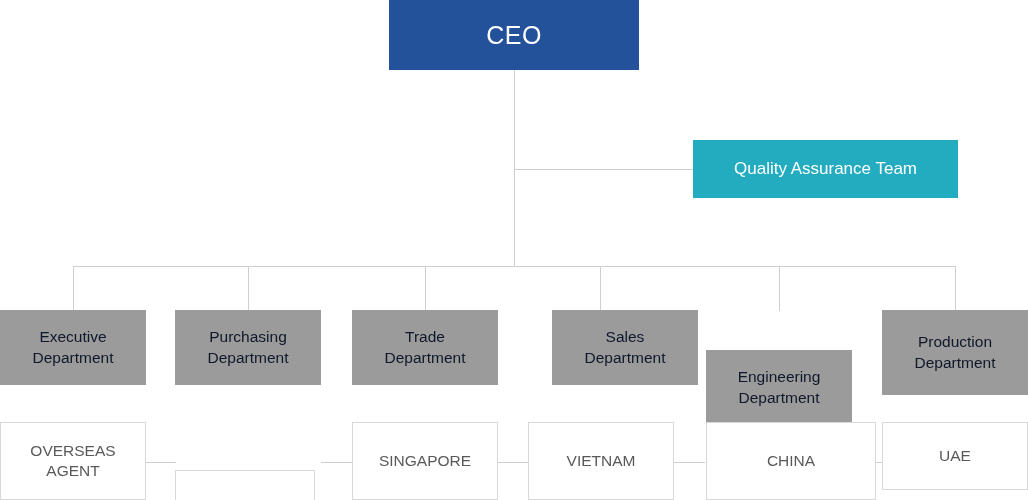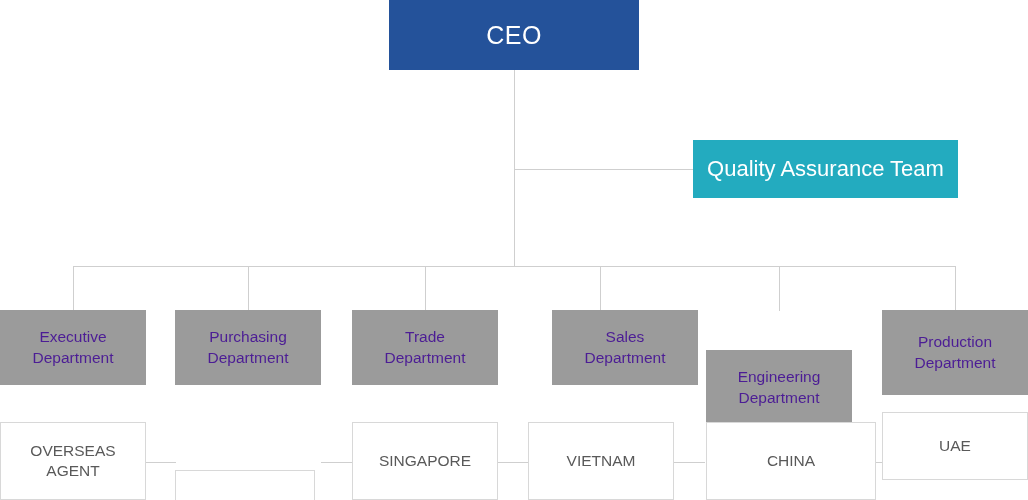--- a/index.html
+++ b/index.html
@@ -38,26 +38,26 @@
   .node-ceo {
     background: #24529A;
     color: #ffffff;
     font-size: 25px;
     letter-spacing: 0.5px;
   }
 
   .node-qa {
     background: #23ABBF;
     color: #ffffff;
-    font-size: 22px;
+    font-size: 17px;
   }
 
   .node-dept {
     background: #9B9B9B;
-    color: #4c1d95;
+    color: #0f172a;
     font-size: 15.5px;
     padding: 0 6px;
   }
 
   .node-region {
     background: #ffffff;
     border: 1px solid #d8d8d8;
     color: #595959;
     font-size: 15.5px;
     padding: 0 6px;
@@ -163,19 +163,19 @@
       <span class="node-label">VIETNAM</span>
     </span>
   </div>
 
   <div class="node node-region" style="left:706px; top:422px; width:170px; height:78px;">
     <span>
       <span class="node-label">CHINA</span>
     </span>
   </div>
 
-  <div class="node node-region" style="left:882px; top:412px; width:146px; height:68px;text-align:right;">
+  <div class="node node-region" style="left:882px; top:422px; width:146px; height:68px;text-align:right;">
     <span>
       <span class="node-label">UAE</span>
     </span>
   </div>
 
 </div>
 
 </body></html>

